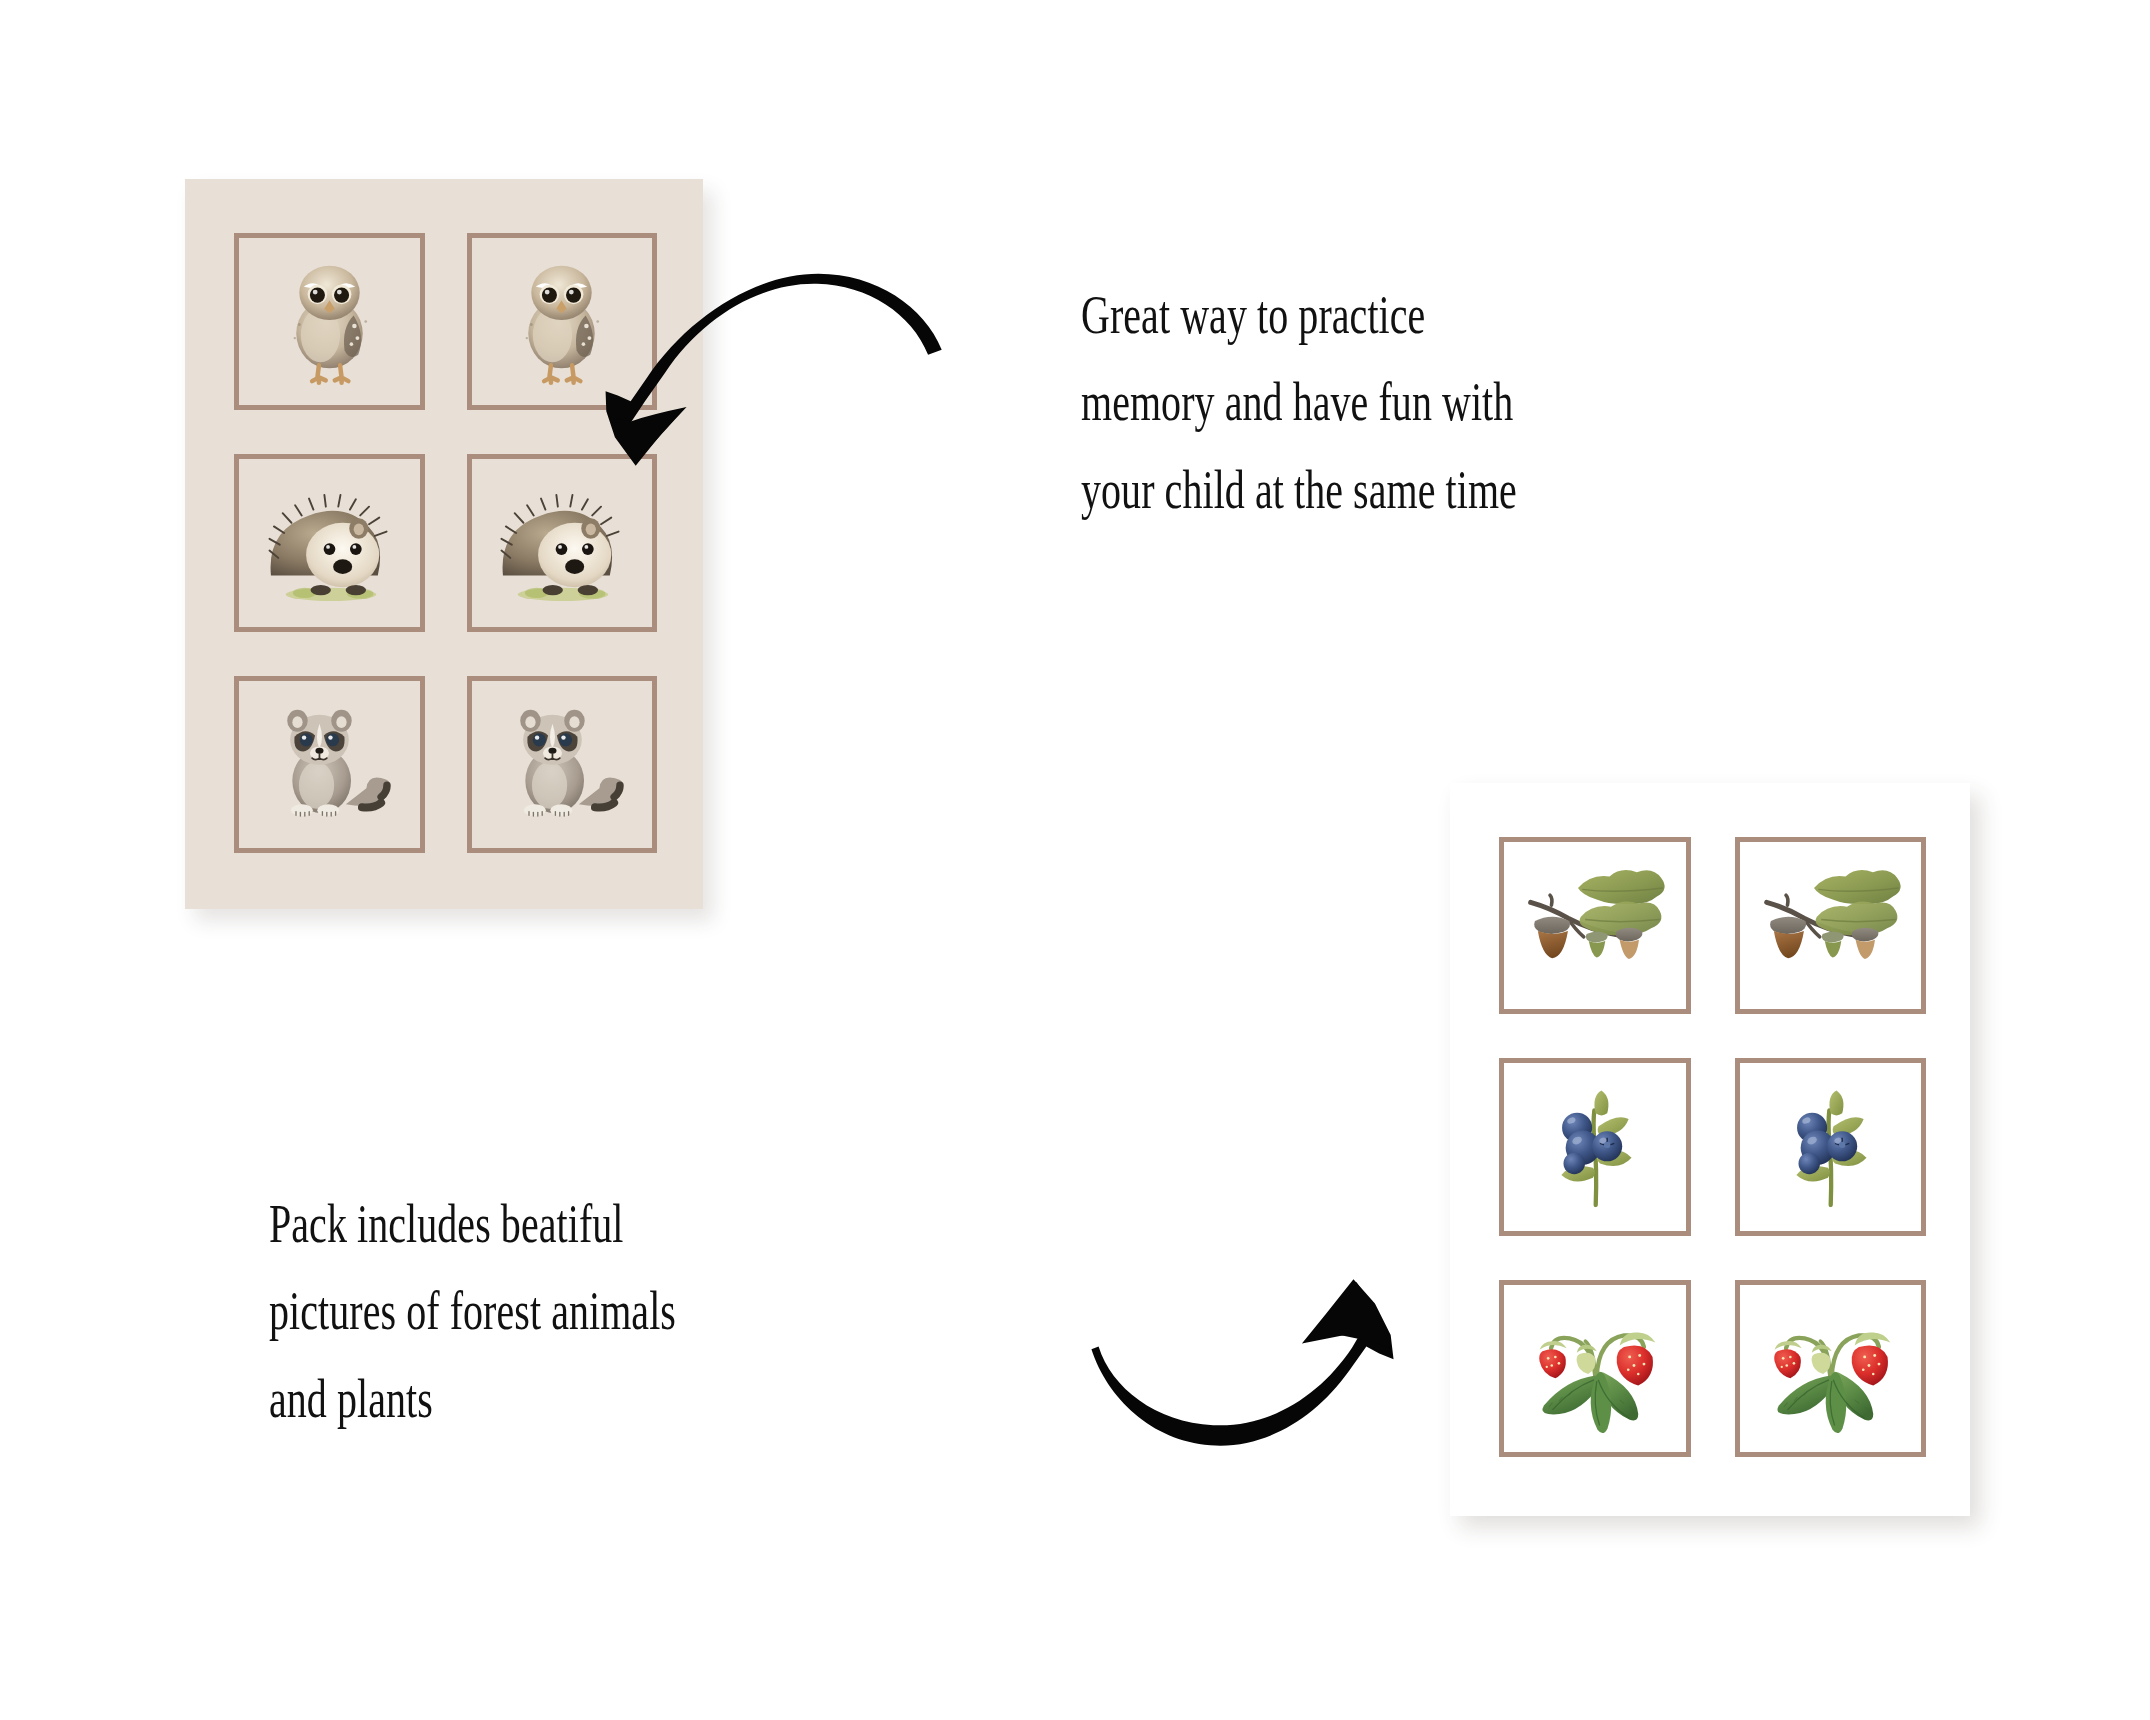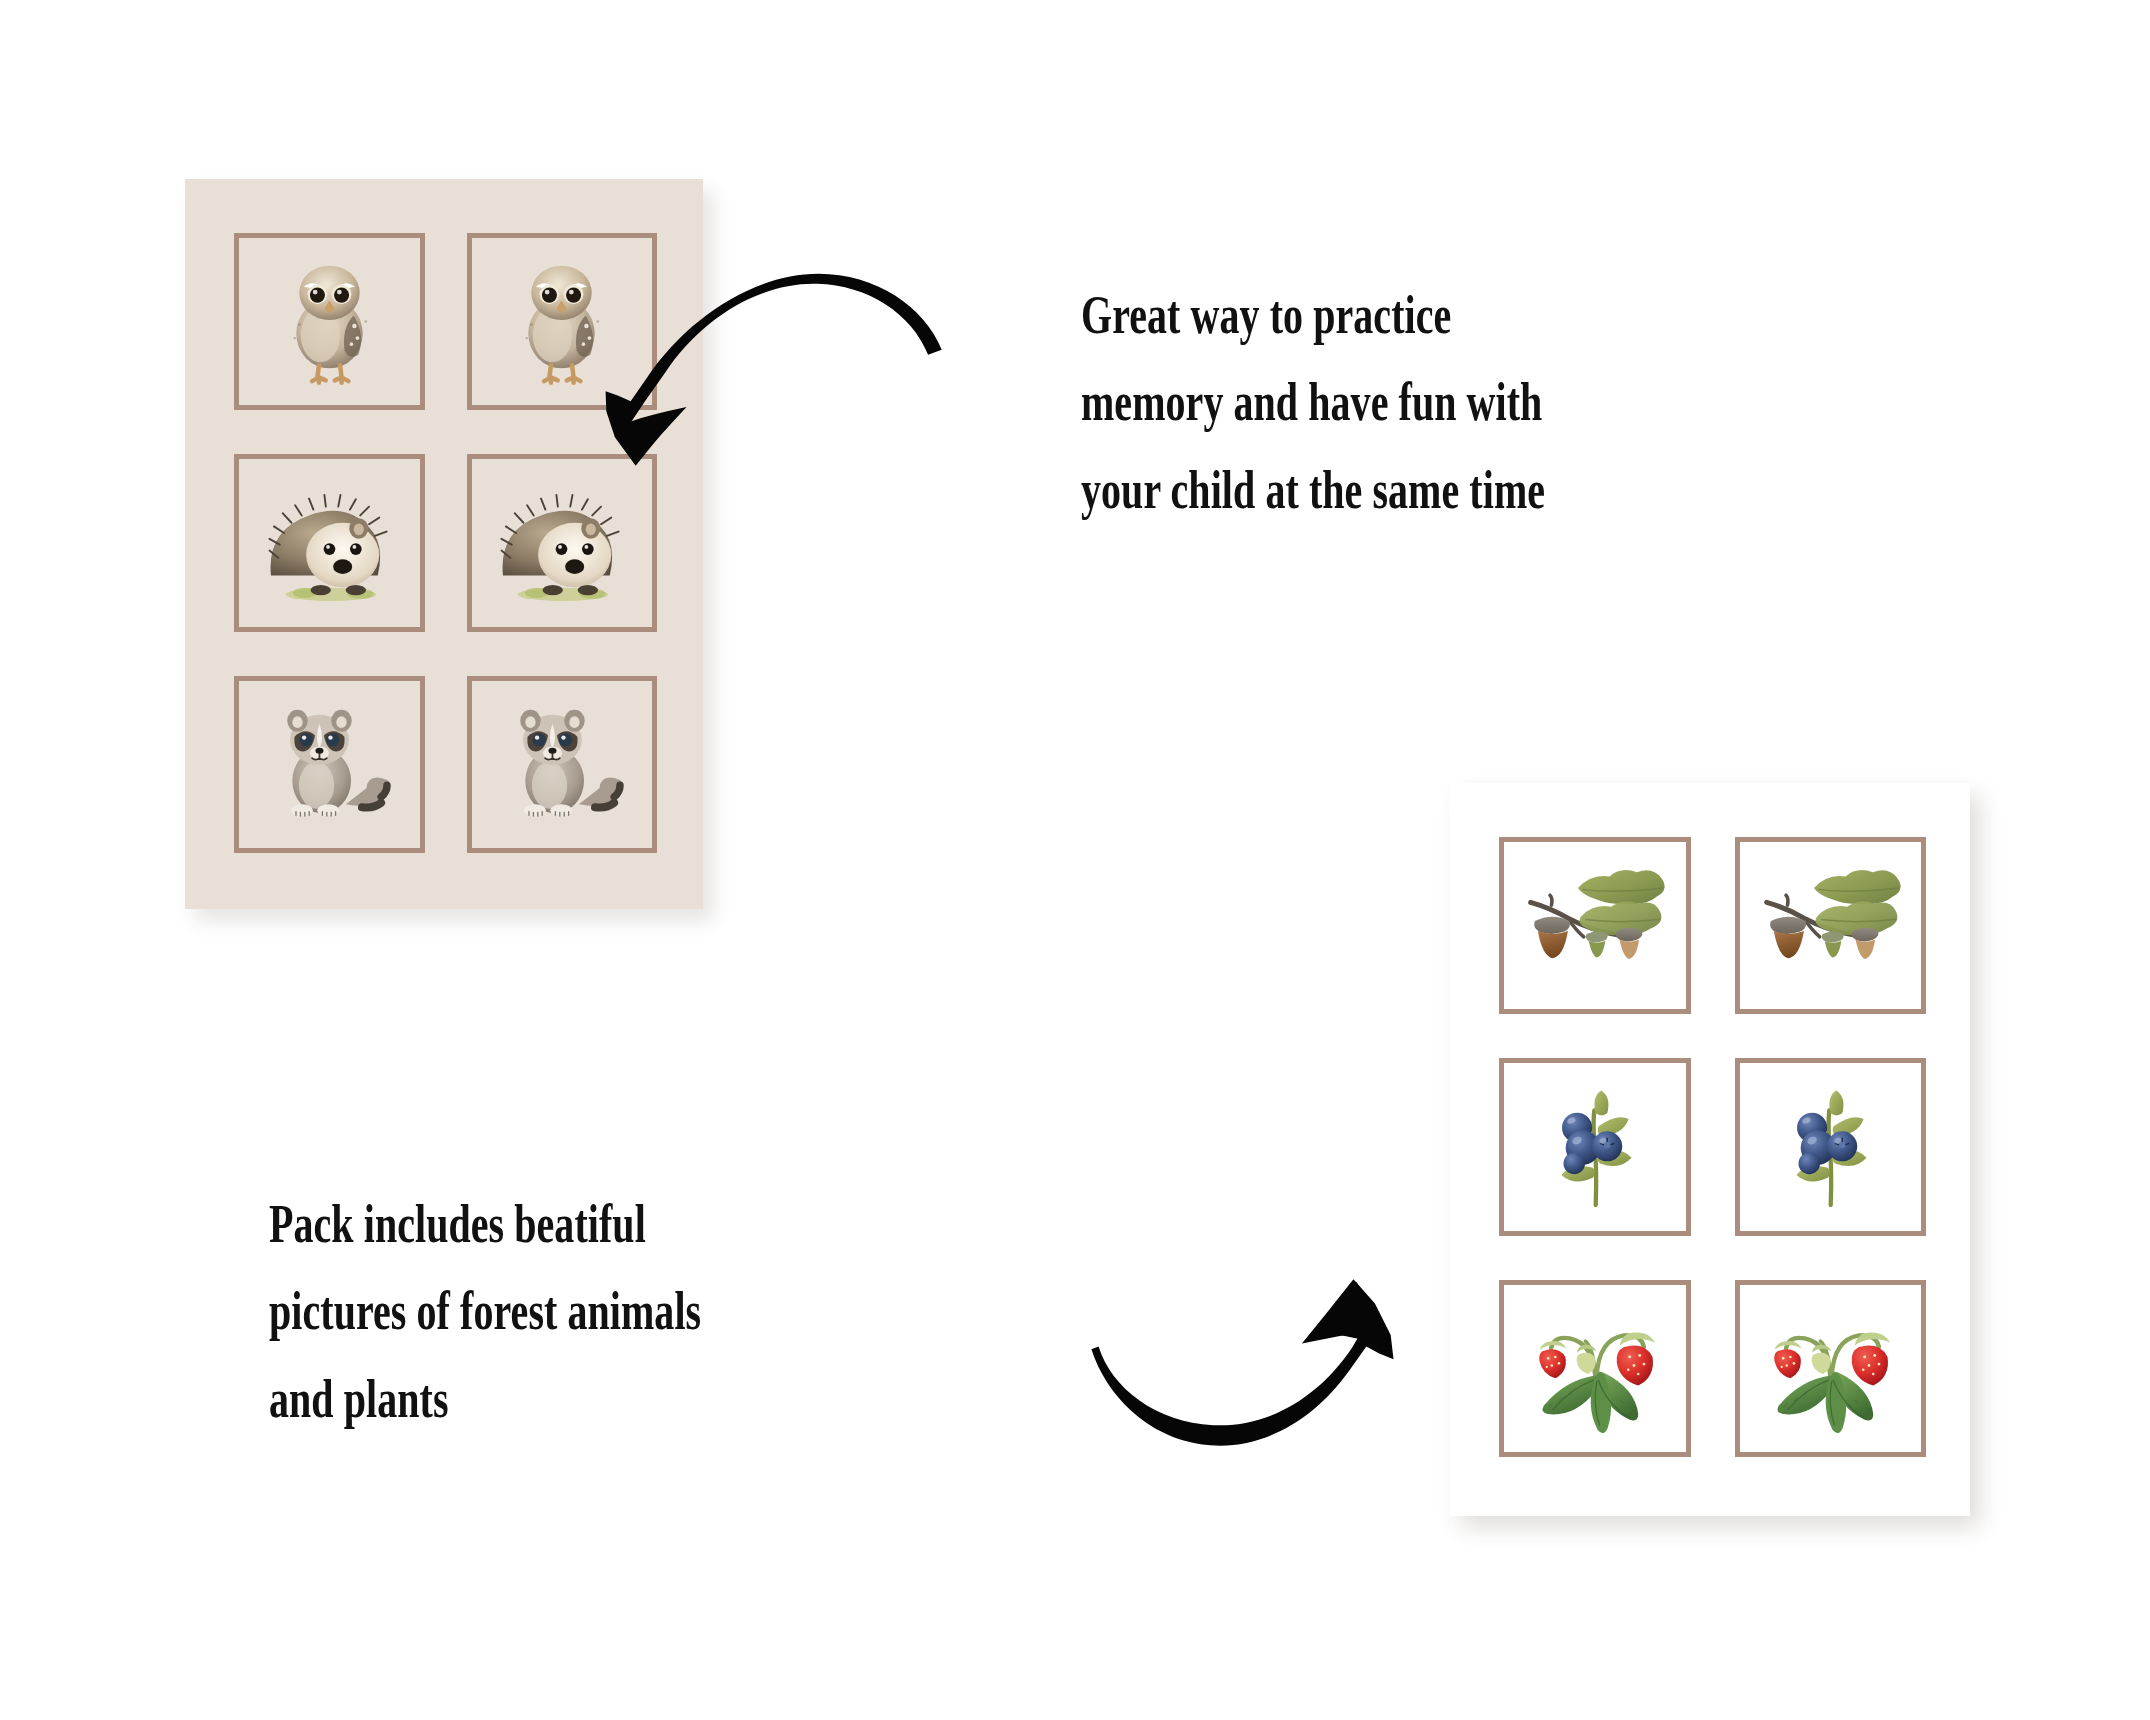--- a/index.html
+++ b/index.html
@@ -10,21 +10,20 @@
   }
   body {
     font-family: "Liberation Serif", "DejaVu Serif", serif;
   }
   #stage {
     position: relative;
     width: 2151px;
     height: 1721px;
     background: #ffffff;
     overflow: hidden;
-    font-weight: bold;
   }
 
   
   .card {
     position: absolute;
     box-sizing: border-box;
     display: grid;
     grid-template-columns: 1fr 1fr;
     grid-template-rows: 1fr 1fr 1fr;
   }

